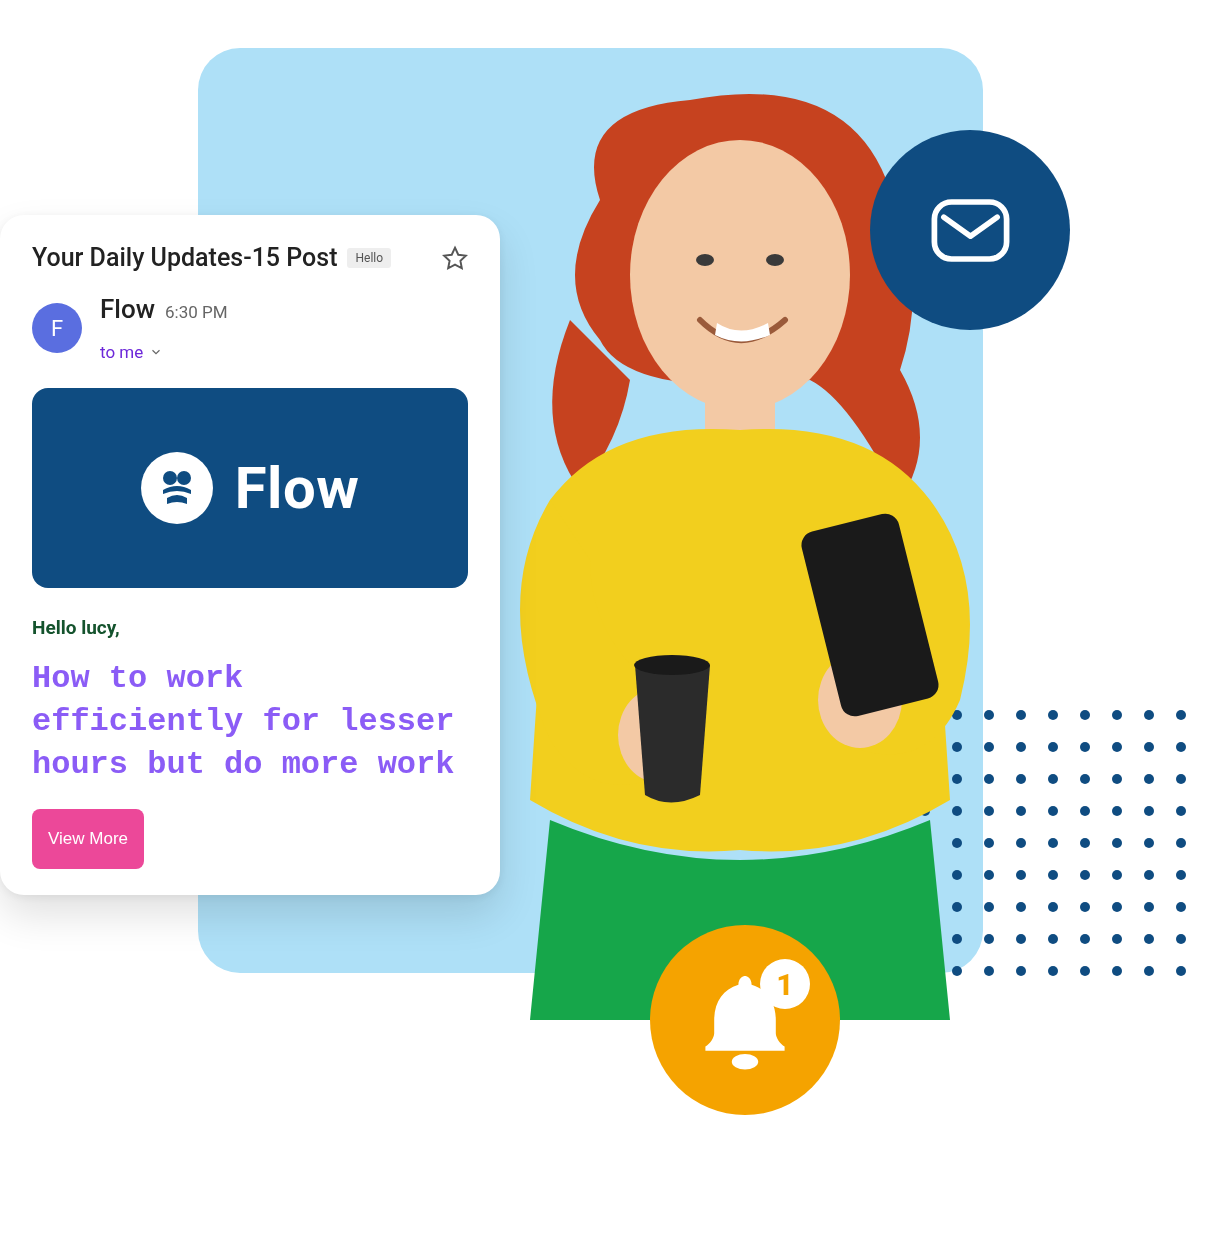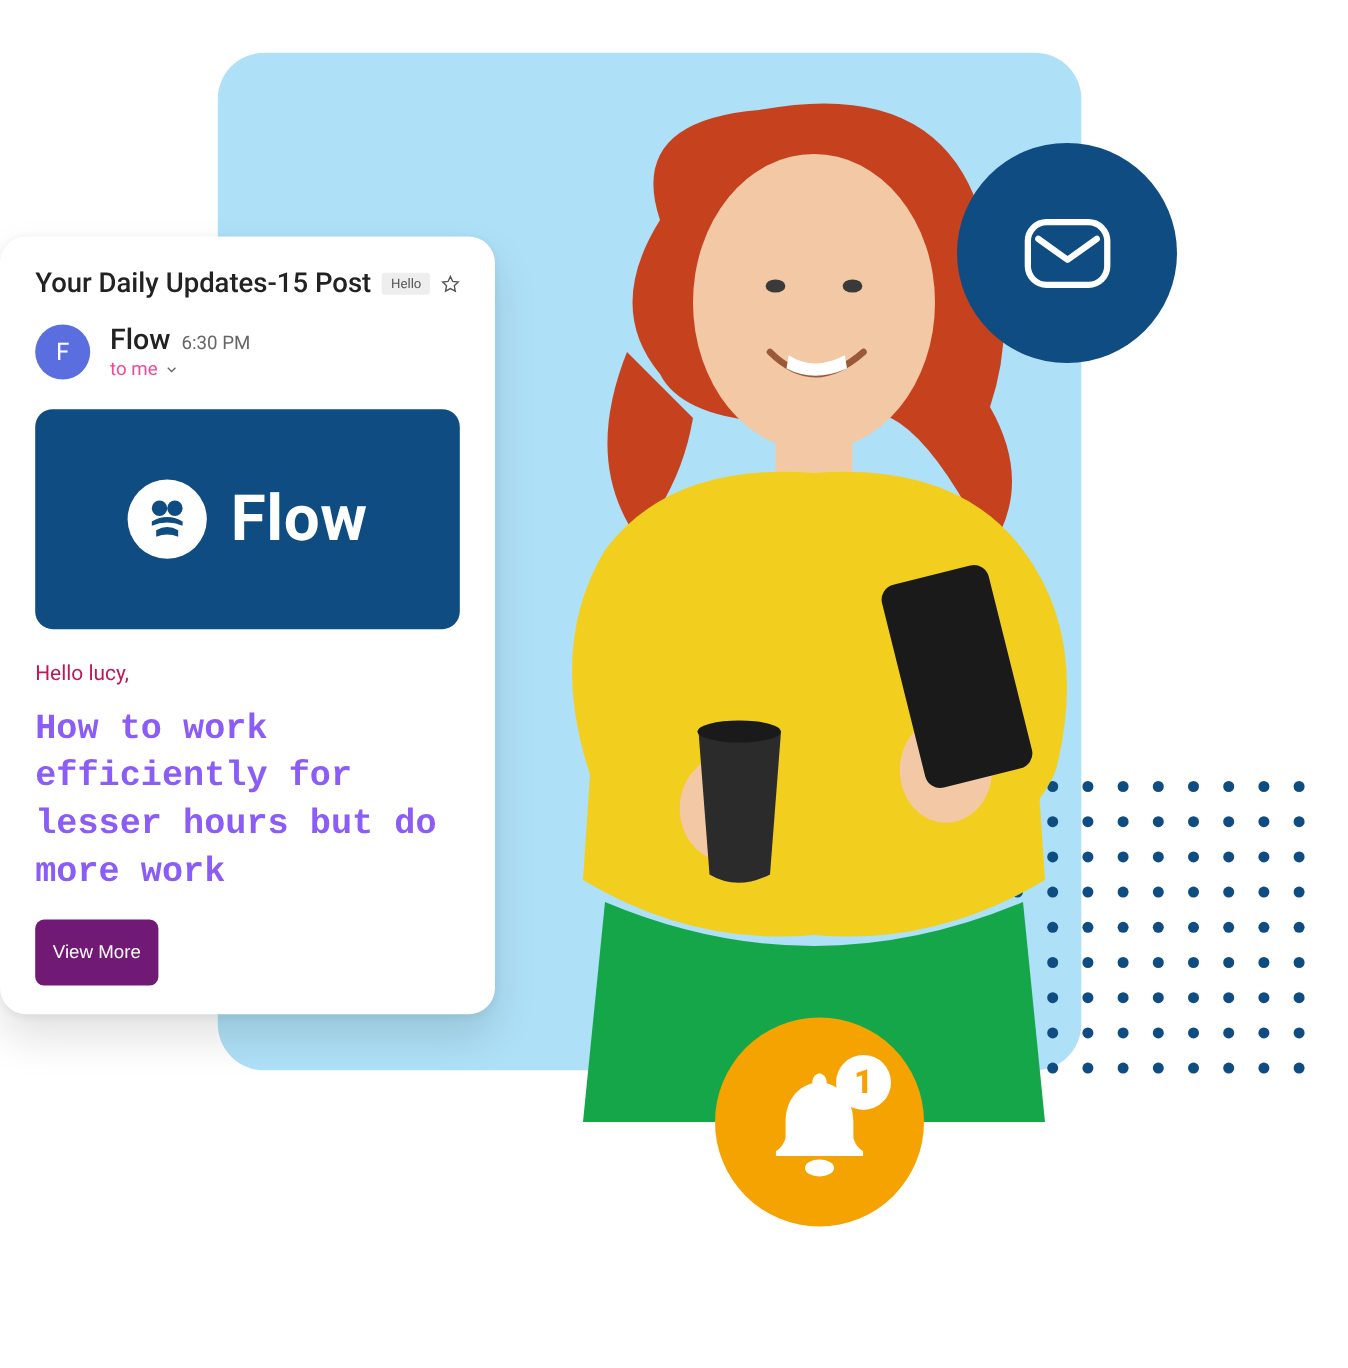--- a/index.html
+++ b/index.html
@@ -51,21 +51,21 @@
     height: 940px;
     z-index: 2;
   }
   .person svg { width: 100%; height: 100%; display:block; }
 
   
   .email-card {
     position: absolute;
     left: 0px;
     top: 215px;
-    width: 450px;
+    width: 500px;
     background: #fff;
     border-radius: 24px;
     box-shadow: 0 20px 40px rgba(0,0,0,0.12), 0 2px 8px rgba(0,0,0,0.06);
     padding: 28px 32px 26px 32px;
     z-index: 5;
   }
   .email-header {
     display: flex;
     align-items: center;
     gap: 10px;
@@ -104,21 +104,21 @@
     border-radius: 50%;
     background: #5a6ee0;
     color: #fff;
     display: flex; align-items: center; justify-content: center;
     font-size: 22px;
   }
   .sender-meta { display: flex; flex-direction: column; }
   .sender-line1 { display: flex; align-items: baseline; gap: 10px; }
   .sender-name { font-size: 26px; color: #222; font-weight: 500; }
   .sender-time { font-size: 17px; color: #666; }
-  .sender-line2 { display: flex; align-items: center; gap: 6px; color: #ec4899; font-size: 17px; margin-top: 2px;}
+  .sender-line2 { display: flex; align-items: center; gap: 6px; color: #6d28d9; font-size: 17px; margin-top: 18px;}
   .chev { width: 14px; height: 14px; }
 
   .brand-banner {
     background: #0f4c81;
     border-radius: 16px;
     height: 200px;
     display: flex;
     align-items: center;
     justify-content: center;
     gap: 22px;
@@ -131,26 +131,26 @@
     display:flex; align-items:center; justify-content:center;
   }
   .brand-logo-circle svg { width: 40px; height: 40px; }
   .brand-name {
     color: #fff;
     font-size: 58px;
     font-weight: 700;
     letter-spacing: 0.5px;
   }
 
-  .greeting { font-size: 19px; color: #be185d; margin-bottom: 18px; }
+  .greeting { font-size: 19px; color: #14532d; margin-bottom: 18px; font-weight: bold; }
   .headline { font-size: 32px; font-weight: 800; color: #8b5cf6; line-height: 1.35; margin-bottom: 22px; font-family: Liberation Mono, monospace; }
   .preview { font-size: 19px; color: #555; line-height: 1.5; margin-bottom: 26px; }
 
   .view-more {
-    background: #701a75;
+    background: #ec4899;
     color: #fff;
     border: none;
     border-radius: 8px;
     padding: 20px 16px;
     font-size: 17px;
     cursor: pointer;
   }
 
   
   .mail-badge {

